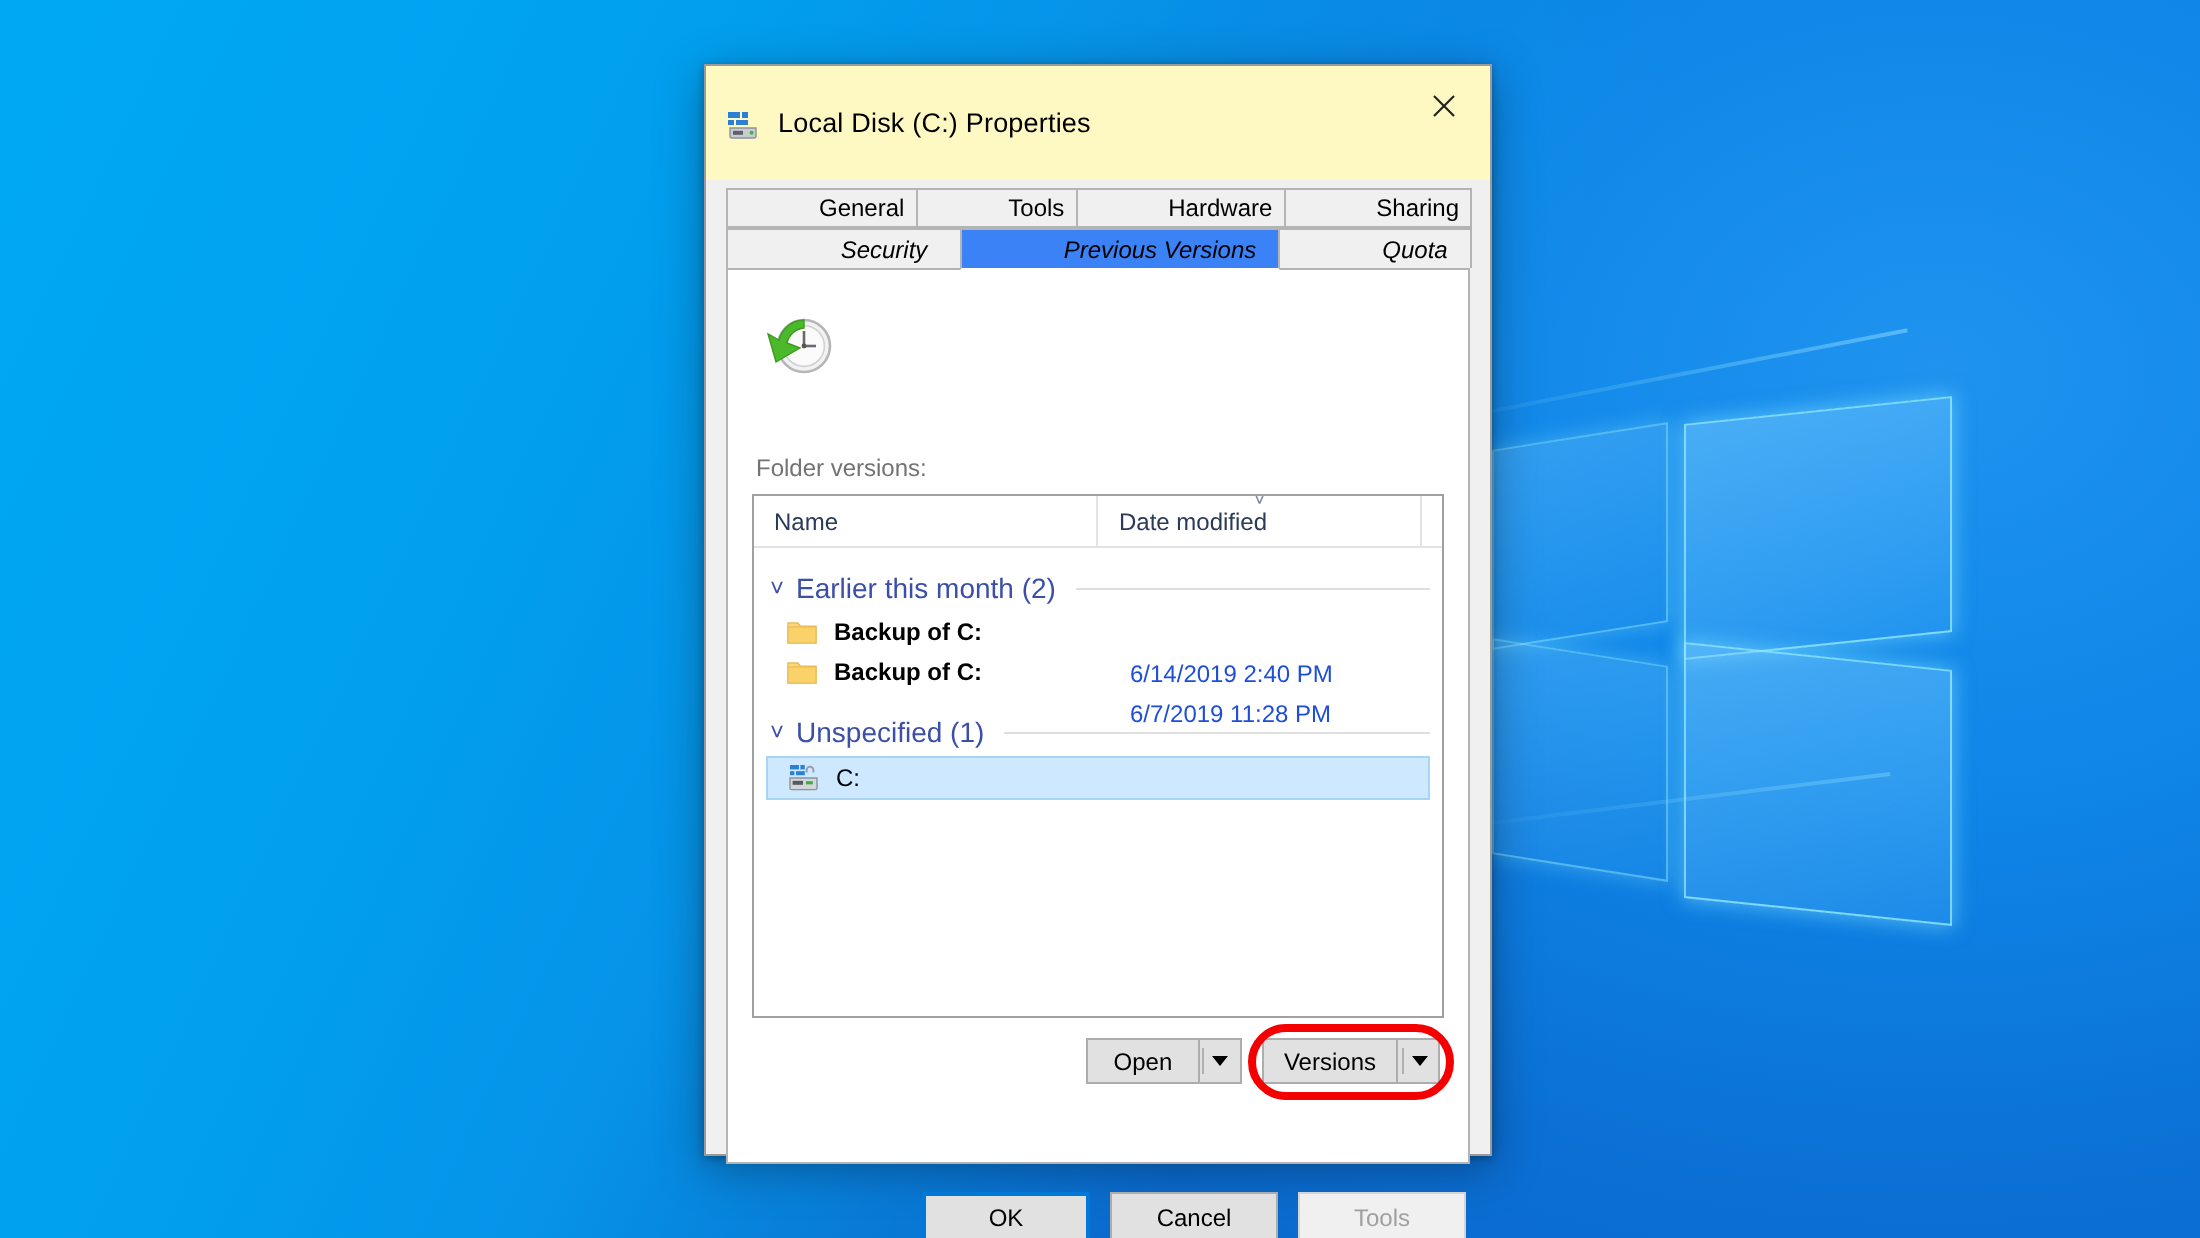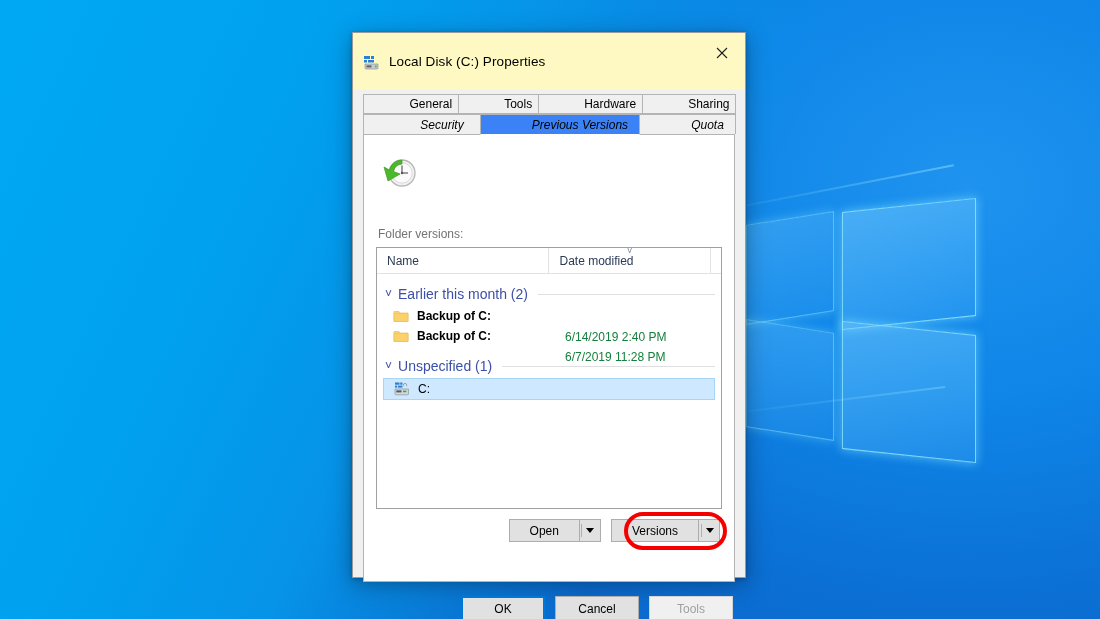--- a/index.html
+++ b/index.html
@@ -177,38 +177,38 @@
   .row.selected {
     background: #cde8ff;
     border: 1px solid #a8d4f5;
     margin: 0 6px 0 6px;
     padding-left: 10px;
     height: 22px;
   }
   .row-icon { width: 16px; height: 16px; margin-right: 8px; flex: 0 0 auto; position: relative; }
   .row-name { width: 148px; font-weight: bold; color: #000; }
   .row-name.plain { font-weight: normal; }
-  .row-date { color: #15803d; margin-top: 41px; }
+  .row-date { color: #1d4ed8; margin-top: 41px; }
 
   
   #splitbar {
     display: flex; justify-content: flex-end; align-items: center;
     gap: 10px;
     margin-top: 10px;
     padding-right: 2px;
     position: relative;
   }
   .splitbtn { display: flex; height: 23px; }
   .splitbtn .main {
     min-width: 57px;
     background: #e1e1e1;
     border: 1px solid #adadad;
     display: flex; align-items: center; justify-content: center;
     font-size: 12px; color: #000;
-    padding: 0 20px;
+    padding: 0 10px;
     cursor: default;
   }
   .splitbtn .arrow {
     width: 21px;
     background: #e1e1e1;
     border: 1px solid #adadad;
     border-left: none;
     display: flex; align-items: center; justify-content: center;
     cursor: default;
   }

